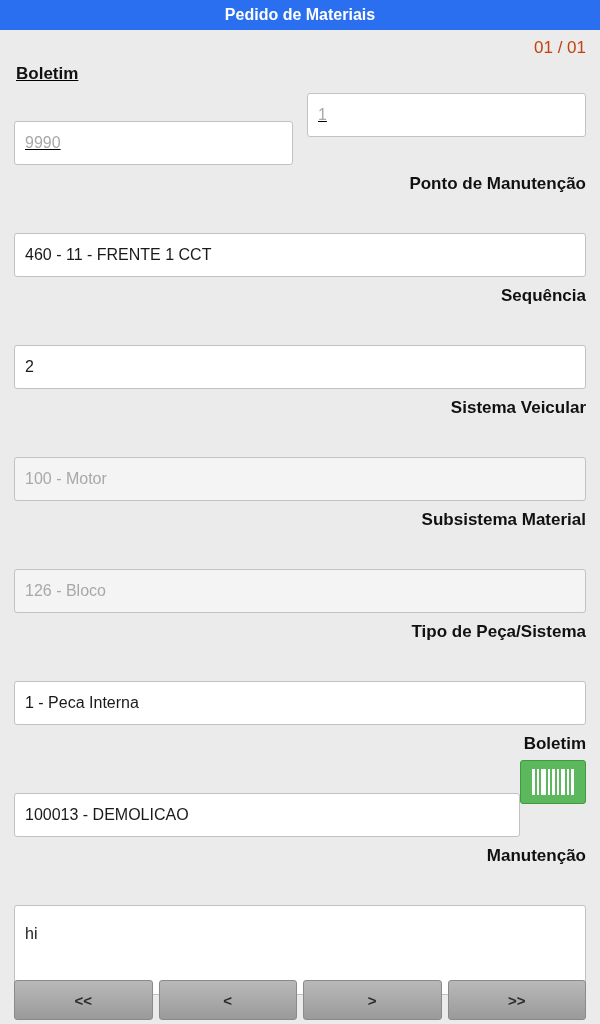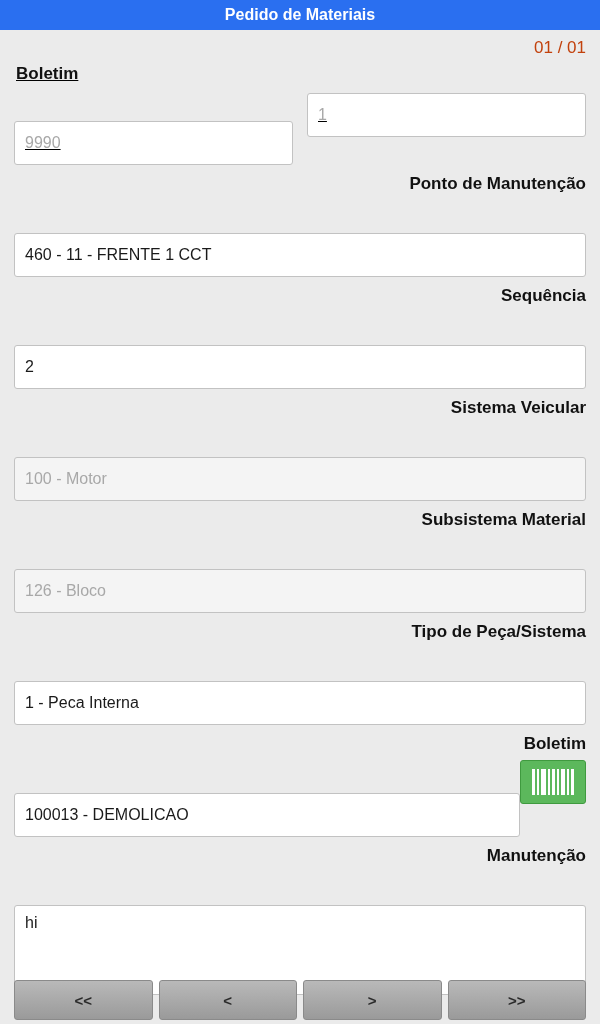--- a/index.html
+++ b/index.html
@@ -97,21 +97,21 @@
   .barcode-btn .bar {
     background: #ffffff;
     height: 26px;
     display: block;
   }
   .textarea {
     height: 90px;
     background: #ffffff;
     border: 1px solid #c2c2c2;
     border-radius: 3px;
-    padding: 8px 10px;
+    padding: 19px 10px;
     font-size: 16px;
     color: #1a1a1a;
     align-items: flex-start;
   }
   .navbar {
     position: absolute;
     left: 0; right: 0; bottom: 0;
     height: 44px;
     display: flex;
     gap: 6px;

